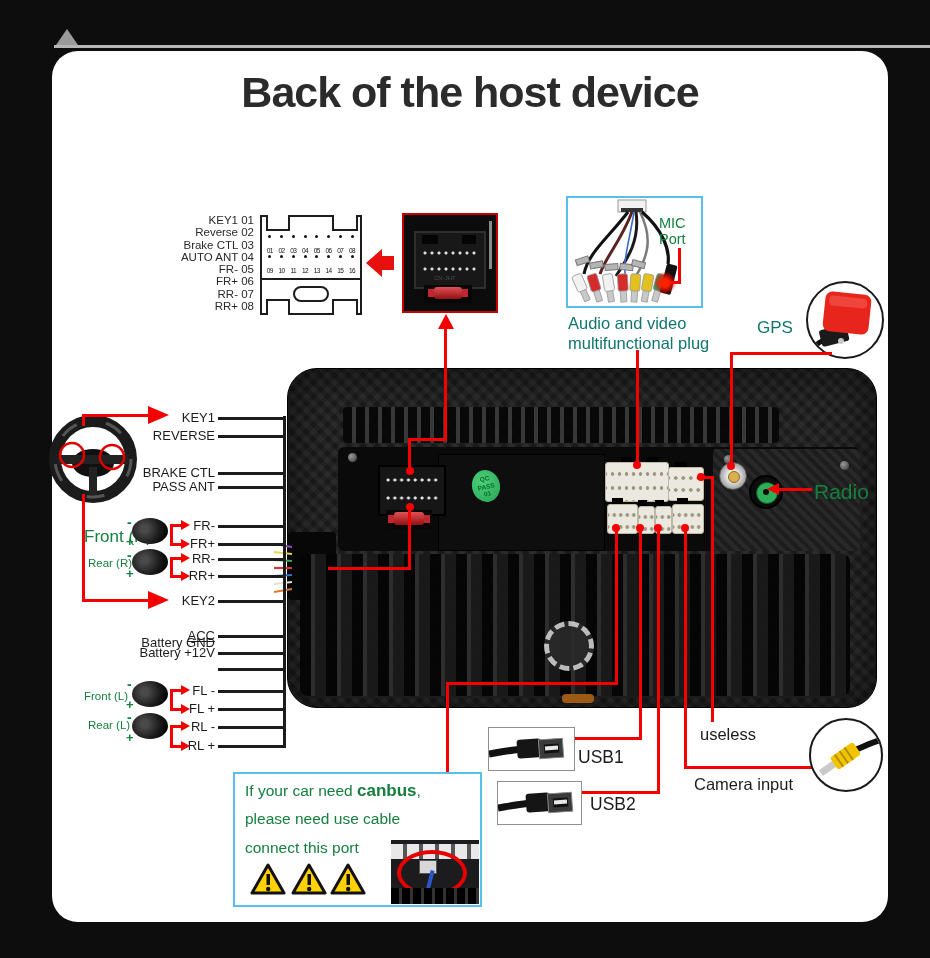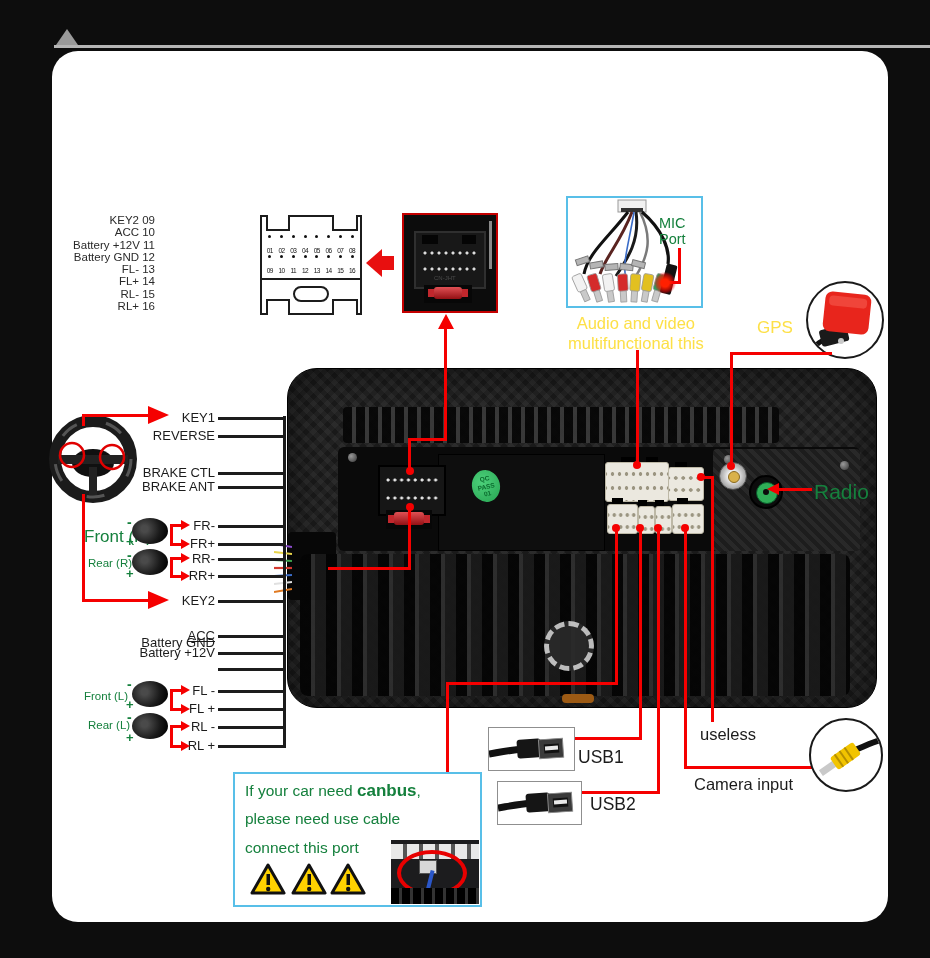--- a/index.html
+++ b/index.html
@@ -35,42 +35,43 @@
   .nub{position:absolute;background:#000;}
   .rarrow{position:absolute;width:0;height:0;border-top:5px solid transparent;
           border-bottom:5px solid transparent;border-left:9px solid #f50000;}
   .bigarrow{position:absolute;width:0;height:0;border-top:9px solid transparent;
             border-bottom:9px solid transparent;border-left:21px solid #f50000;}
   .spk{position:absolute;width:36px;height:26px;border-radius:50%;
        background:radial-gradient(circle at 35% 42%,#4a4a4a 12%,#1a1a1a 55%,#000 90%);}
   .screw{position:absolute;width:9px;height:9px;border-radius:50%;background:radial-gradient(circle at 35% 35%,#999,#333);}
   .usbbox{position:absolute;background:#fff;border:1.5px solid #8f8f8f;}
   .circ{position:absolute;border:2px solid #1a1a1a;border-radius:50%;background:#fff;overflow:hidden;}
-  .cap{position:absolute;color:#fde047;font-size:16.5px;line-height:20px;white-space:nowrap;text-align:center;}
+  .cap{position:absolute;color:#0f766e;font-size:16.5px;line-height:20px;white-space:nowrap;}
 </style>
 </head>
 <body>
 
 <div id="page">
 
   <div class="abs" style="left:56px;top:29px;width:0;height:0;border-left:11px solid transparent;border-right:11px solid transparent;border-bottom:16px solid #9a9a9a;"></div>
   <div class="abs" style="left:54px;top:45px;width:876px;height:3px;background:#b5b5b5;"></div>
 
   <div class="card"></div>
 
-
-  <div class="ptcol" style="left:58px;top:214px;width:97px;">
-    <div>KEY2 09</div>
-    <div>ACC 10</div>
-    <div>Battery +12V 11</div>
-    <div>Battery GND 12</div>
-    <div>FL- 13</div>
-    <div>FL+ 14</div>
-    <div>RL- 15</div>
-    <div>RL+ 16</div>
+  <div class="title">Back of the host device</div>
+
+  <div class="ptcol" style="left:150px;top:214px;width:104px;">
+    <div>KEY1 01</div>
+    <div>Reverse 02</div>
+    <div>Brake CTL 03</div>
+    <div>AUTO ANT 04</div>
+    <div>FR- 05</div>
+    <div>FR+ 06</div>
+    <div>RR- 07</div>
+    <div>RR+ 08</div>
   </div>
 
   <div class="cdia">
     <div class="cslot" style="left:4px;top:-2px;width:20px;height:14px;border-top:none;"></div>
     <div class="cslot" style="left:70px;top:-2px;width:22px;height:14px;border-top:none;"></div>
     <div class="pinrow" style="top:18px;">
       <div class="pincell"><div class="pindot"></div><span>01</span></div>
       <div class="pincell"><div class="pindot"></div><span>02</span></div>
       <div class="pincell"><div class="pindot"></div><span>03</span></div>
       <div class="pincell"><div class="pindot"></div><span>04</span></div>
@@ -172,21 +173,21 @@
   <div class="rtext" style="left:659px;top:215px;font-size:14.5px;line-height:16px;">
     <div>MIC</div>
     <div>Port</div>
   </div>
   <div class="rl" style="left:678px;top:248px;width:3px;height:36px;"></div>
   <div class="rl" style="left:667px;top:281px;width:14px;height:3px;"></div>
   <div class="abs" style="left:654px;top:272px;width:22px;height:22px;background:radial-gradient(circle,#ff2000 25%,rgba(255,0,0,.5) 55%,transparent 72%);"></div>
 
   <div class="cap" style="left:568px;top:313px;">
     <div>Audio and video</div>
-    <div>multifunctional this</div>
+    <div>multifunctional plug</div>
   </div>
   <div class="cap" style="left:757px;top:318px;font-size:17px;">GPS</div>
 
   <div class="circ" style="left:806px;top:281px;width:74px;height:74px;">
     <svg width="74" height="74">
       <path d="M14,58 C6,62 4,68 8,73" stroke="#111" stroke-width="5" fill="none"></path>
       <rect x="12" y="44" width="28" height="17" rx="3" fill="#1a1a1a" transform="rotate(-14 26 52)"></rect>
       <rect x="16" y="10" width="46" height="40" rx="7" fill="#e8251c" transform="rotate(6 39 30)"></rect>
       <rect x="20" y="14" width="38" height="10" rx="4" fill="#f0453a" transform="rotate(6 39 30)"></rect>
       <circle cx="33" cy="58" r="3" fill="#c9c9c9"></circle>
@@ -328,21 +329,21 @@
   <div class="bl" style="left:218px;top:652px;width:67px;"></div>
   <div class="bl" style="left:218px;top:668px;width:67px;"></div>
   <div class="bl" style="left:218px;top:690px;width:67px;"></div>
   <div class="bl" style="left:218px;top:708px;width:67px;"></div>
   <div class="bl" style="left:218px;top:726px;width:67px;"></div>
   <div class="bl" style="left:218px;top:745px;width:67px;"></div>
 
   <div class="llab" style="top:411px;">KEY1</div>
   <div class="llab" style="top:429px;">REVERSE</div>
   <div class="llab" style="top:466px;">BRAKE CTL</div>
-  <div class="llab" style="top:480px;">BRAKE ANT</div>
+  <div class="llab" style="top:480px;">PASS ANT</div>
   <div class="llab" style="top:519px;">FR-</div>
   <div class="llab" style="top:537px;">FR+</div>
   <div class="llab" style="top:552px;">RR-</div>
   <div class="llab" style="top:569px;">RR+</div>
   <div class="llab" style="top:594px;">KEY2</div>
   <div class="llab" style="top:629px;text-decoration:underline;">ACC</div>
   <div class="llab" style="top:646px;">Battery +12V</div>
   <div class="llab" style="top:636px;">Battery GND</div>
   <div class="llab" style="top:684px;">FL -</div>
   <div class="llab" style="top:702px;">FL +</div>

